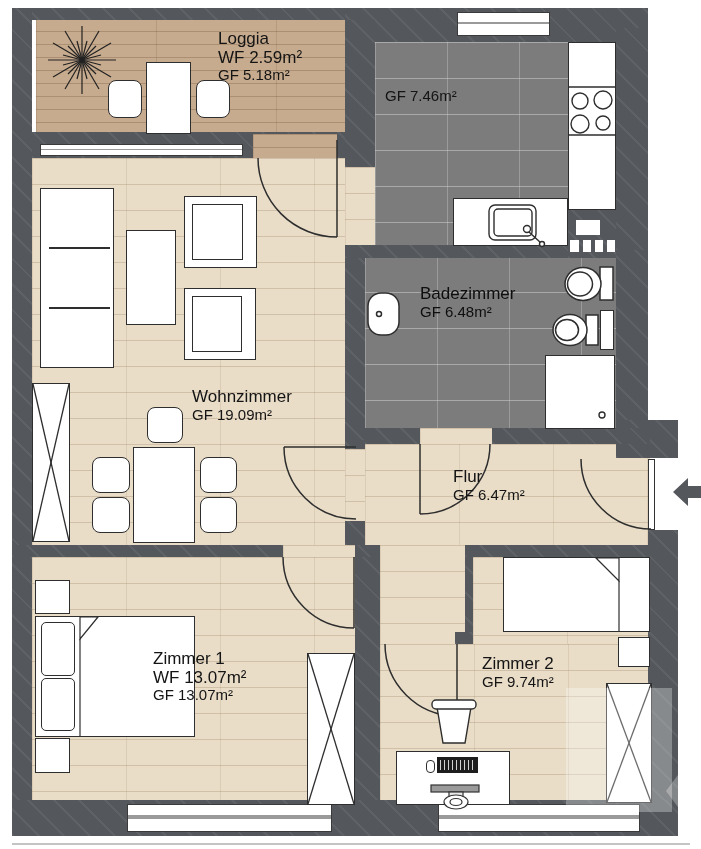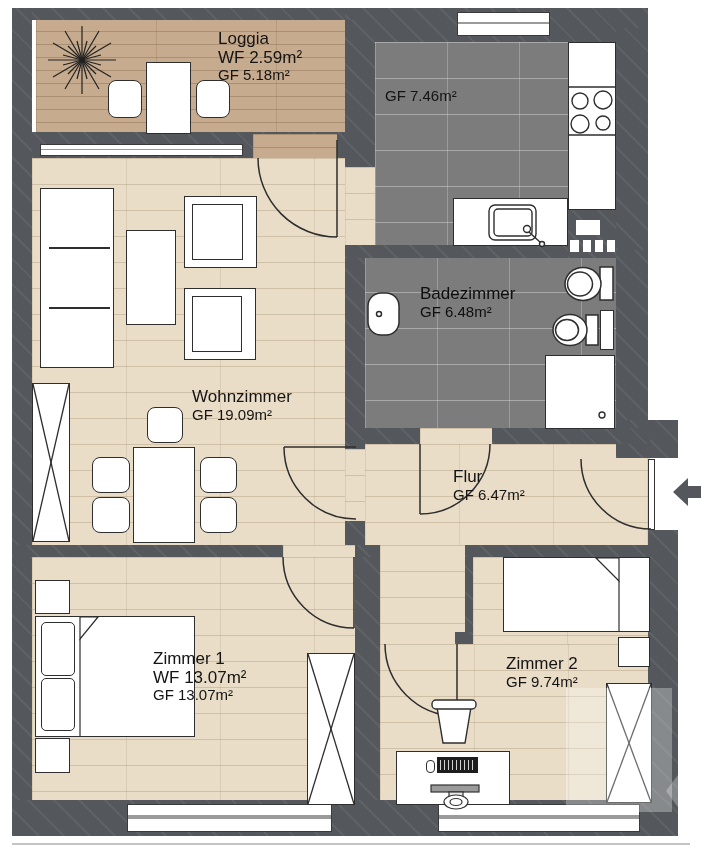--- a/index.html
+++ b/index.html
@@ -263,18 +263,18 @@
   </div>
   <div class="room-label" style="left:453px;top:468px;">
     <div class="rn">Flur</div>
     <div class="gf">GF 6.47m²</div>
   </div>
   <div class="room-label" style="left:153px;top:650px;">
     <div class="rn">Zimmer 1</div>
     <div class="wf">WF 13.07m²</div>
     <div class="gf">GF 13.07m²</div>
   </div>
-  <div class="room-label" style="left:482px;top:655px;margin-left:24px;">
+  <div class="room-label" style="left:482px;top:655px;">
     <div class="rn">Zimmer 2</div>
     <div class="gf">GF 9.74m²</div>
   </div>
 
 </div>
 
 </body></html>

